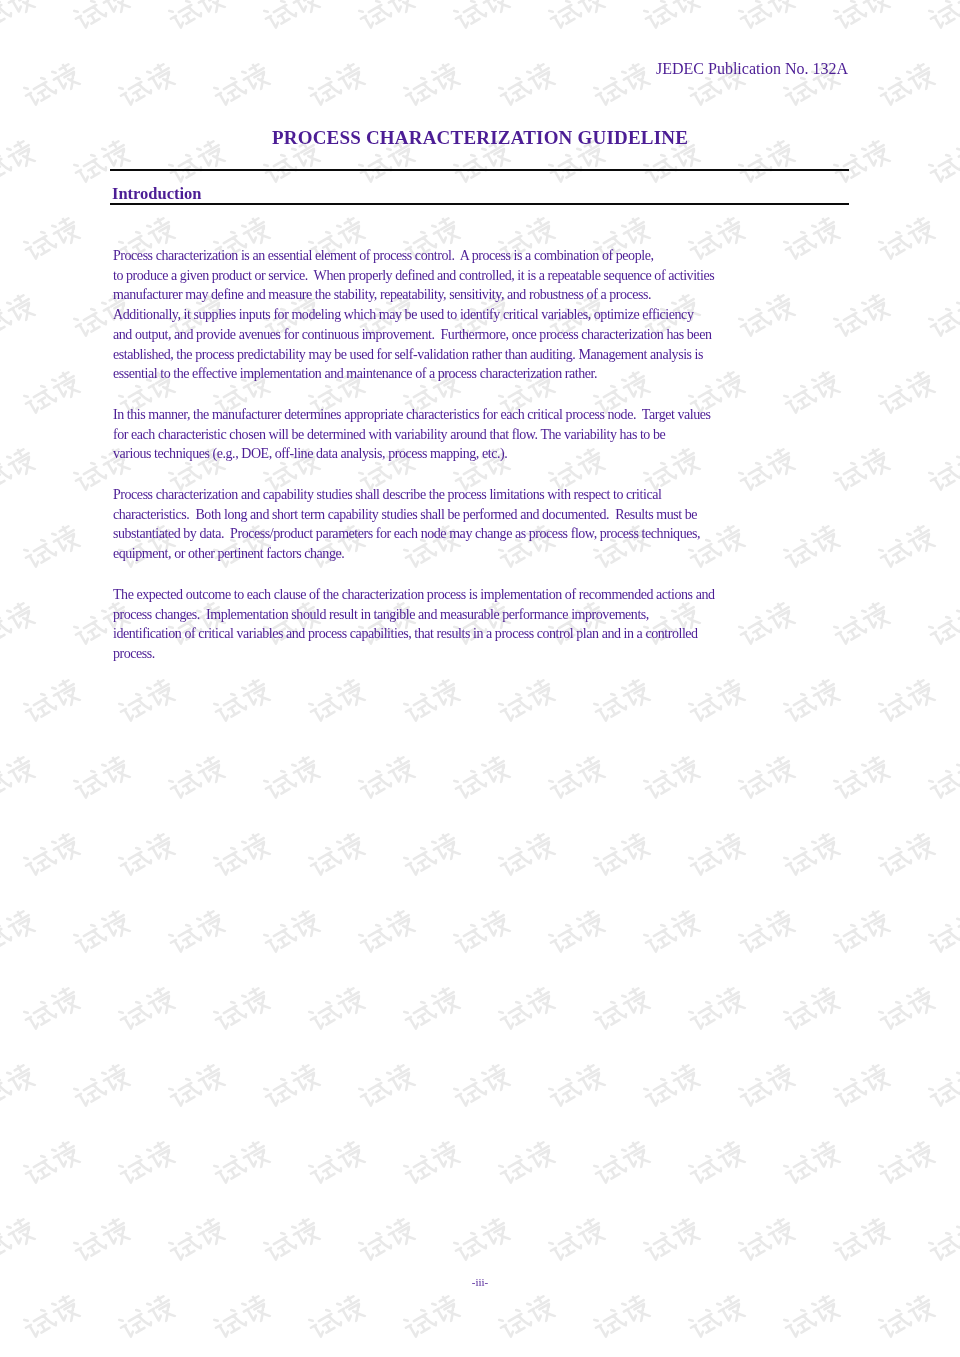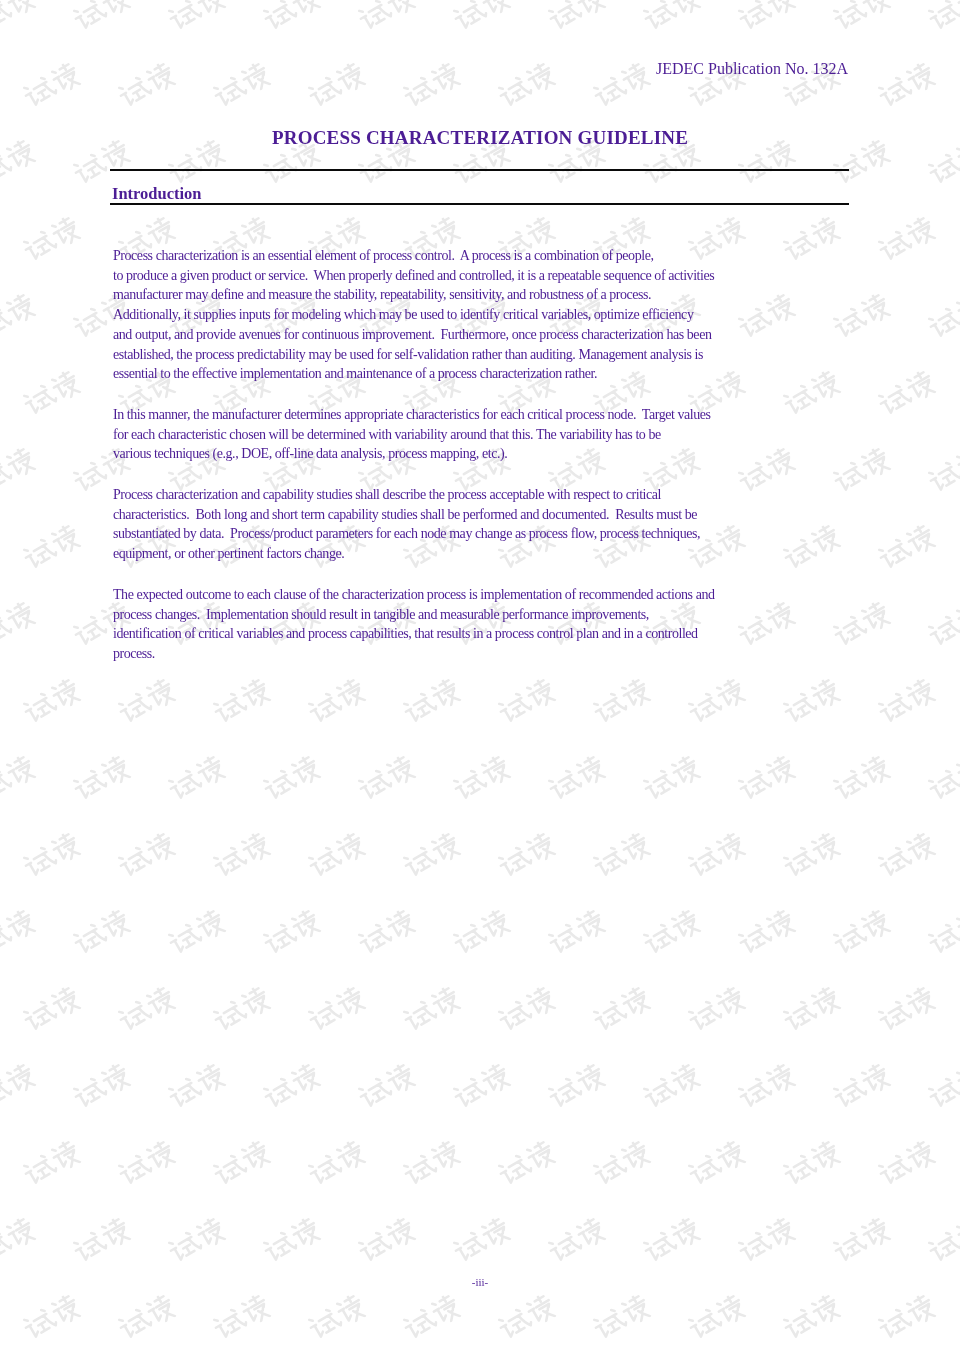--- a/index.html
+++ b/index.html
@@ -314,25 +314,25 @@
           <span class="line"><span>Process characterization is an essential element of process control.  A process is a combination of people,</span></span>
           <span class="line"><span>to produce a given product or service.  When properly defined and controlled, it is a repeatable sequence of activities</span></span>
           <span class="line"><span>manufacturer may define and measure the stability, repeatability, sensitivity, and robustness of a process.</span></span>
           <span class="line"><span>Additionally, it supplies inputs for modeling which may be used to identify critical variables, optimize efficiency</span></span>
           <span class="line"><span>and output, and provide avenues for continuous improvement.  Furthermore, once process characterization has been</span></span>
           <span class="line"><span>established, the process predictability may be used for self-validation rather than auditing. Management analysis is</span></span>
           <span class="line"><span>essential to the effective implementation and maintenance of a process characterization rather.</span></span>
         </p>
         <p class="para">
           <span class="line"><span>In this manner, the manufacturer determines appropriate characteristics for each critical process node.  Target values</span></span>
-          <span class="line"><span>for each characteristic chosen will be determined with variability around that this. The variability has to be</span></span>
+          <span class="line"><span>for each characteristic chosen will be determined with variability around that flow. The variability has to be</span></span>
           <span class="line"><span>various techniques (e.g., DOE, off-line data analysis, process mapping, etc.).</span></span>
         </p>
         <p class="para">
-          <span class="line"><span>Process characterization and capability studies shall describe the process acceptable with respect to critical</span></span>
+          <span class="line"><span>Process characterization and capability studies shall describe the process limitations with respect to critical</span></span>
           <span class="line"><span>characteristics.  Both long and short term capability studies shall be performed and documented.  Results must be</span></span>
           <span class="line"><span>substantiated by data.  Process/product parameters for each node may change as process flow, process techniques,</span></span>
           <span class="line"><span>equipment, or other pertinent factors change.</span></span>
         </p>
         <p class="para">
           <span class="line"><span>The expected outcome to each clause of the characterization process is implementation of recommended actions and</span></span>
           <span class="line"><span>process changes.  Implementation should result in tangible and measurable performance improvements,</span></span>
           <span class="line"><span>identification of critical variables and process capabilities, that results in a process control plan and in a controlled</span></span>
           <span class="line"><span>process.</span></span>
         </p>

